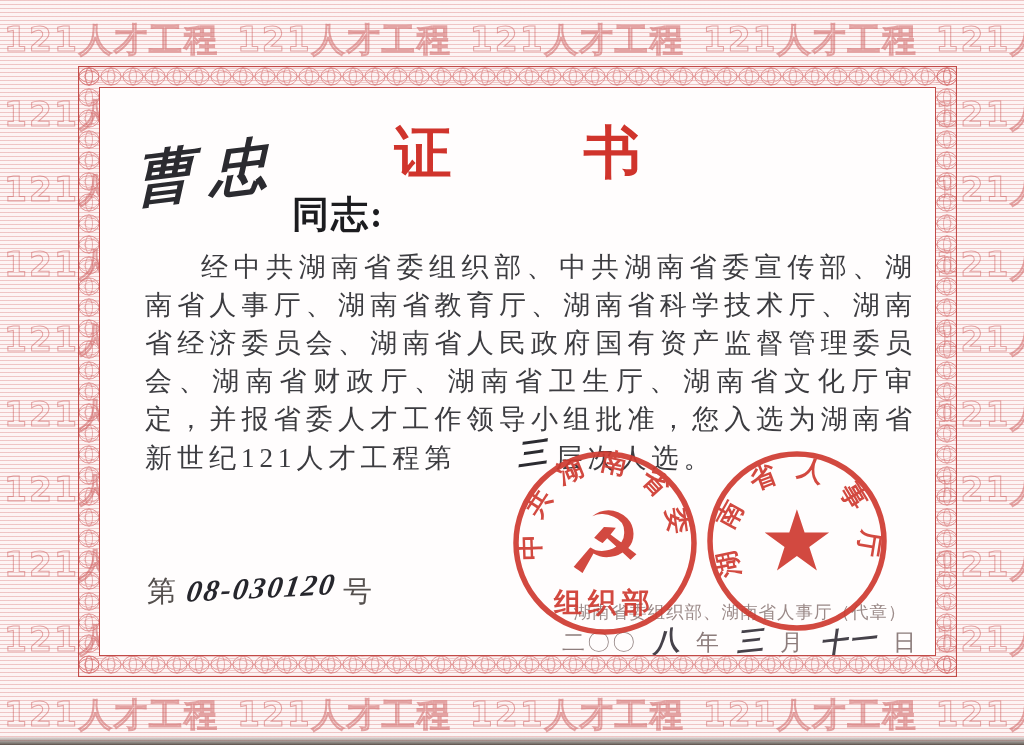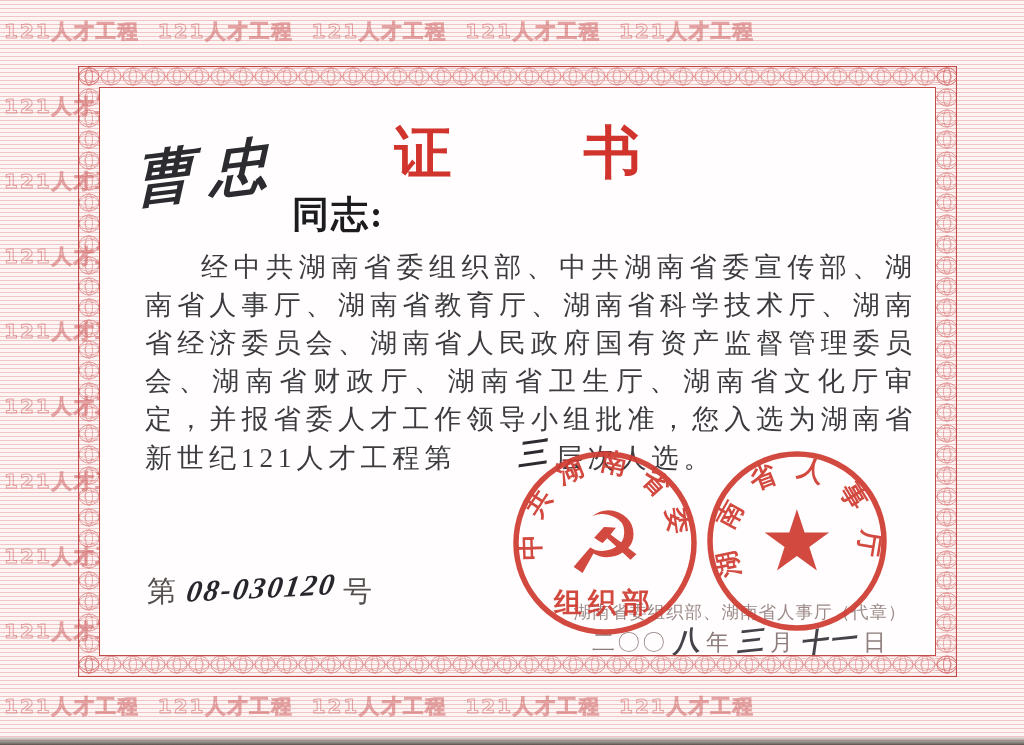--- a/index.html
+++ b/index.html
@@ -13,21 +13,21 @@
     position:absolute;inset:0;
     background:repeating-linear-gradient(180deg,
       rgba(216,120,120,0.38) 0px, rgba(216,120,120,0.38) 1px,
       rgba(255,252,252,0) 1px, rgba(255,252,252,0) 4px);
   }
   
   .watermark-layer{position:absolute;inset:0;overflow:hidden;}
   .wm-row{position:absolute;left:4px;display:flex;gap:18px;white-space:nowrap;}
   .wm-text{
     font-family:"DejaVu Sans","Liberation Sans",sans-serif;
-    font-weight:700;font-size:20px;letter-spacing:2px;
+    font-weight:700;font-size:33px;letter-spacing:2px;
     color:rgba(222,138,138,0.30);
     -webkit-text-stroke:1px rgba(206,96,96,0.55);
     -webkit-text-fill-color:rgba(255,255,255,0.06);
   }
   
   .panel{
     position:absolute;left:100px;top:88px;width:835px;height:567px;
     background:#fffdfd;
   }
   .frame-svg{position:absolute;left:78px;top:66px;pointer-events:none;}
@@ -68,21 +68,21 @@
     display:inline-block;font-style:italic;font-weight:700;font-size:30px;
     color:#26262c;letter-spacing:2px;margin:0 8px;
     transform:skewX(-12deg) rotate(-3deg) translateY(-3px);
   }
   .attribution{
     position:absolute;left:436px;top:512px;width:408px;
     text-align:center;font-size:17.5px;letter-spacing:1px;color:#9b8a88;
   }
   .date-line{
     position:absolute;left:436px;top:535px;width:408px;
-    display:flex;justify-content:center;align-items:baseline;gap:5px;
+    display:flex;justify-content:center;align-items:baseline;gap:15px;
     font-size:23px;color:#8d7d7c;letter-spacing:2px;
   }
   .date-hw{
     display:inline-block;font-size:27px;font-weight:700;font-style:italic;
     color:#46424a;transform:rotate(-6deg);
   }
   .stamps-svg{position:absolute;left:401px;top:349px;opacity:0.92;}
   .stamps-svg text{font-family:"DejaVu Sans","Liberation Sans",sans-serif;font-weight:700;}
   .scan-edge-bottom{
     position:absolute;left:0;right:0;bottom:0;height:8px;

